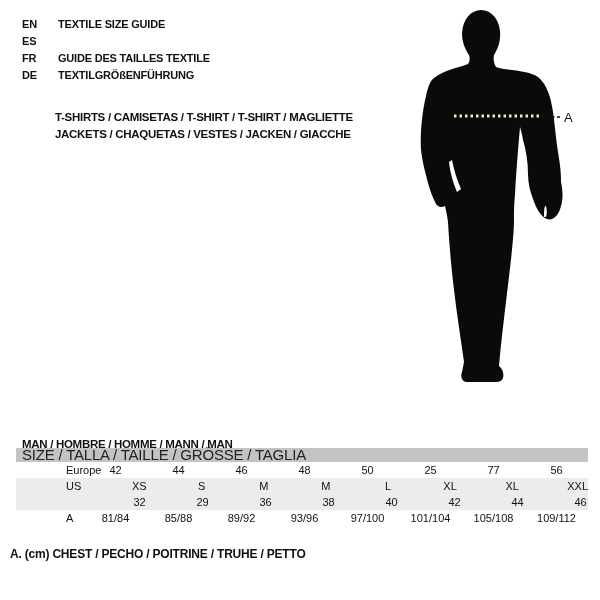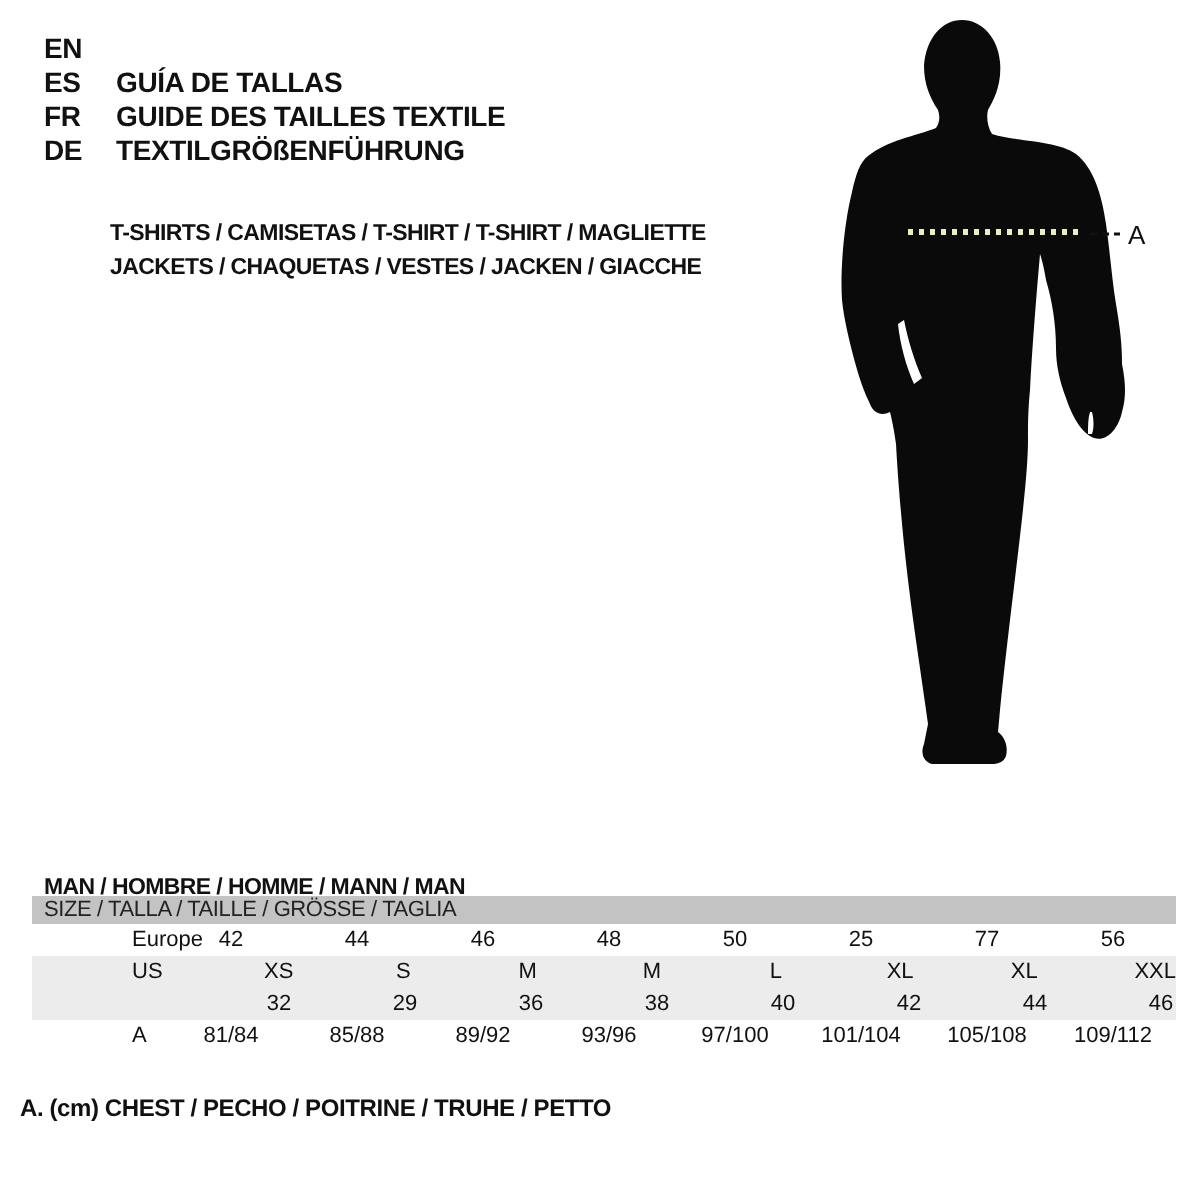--- a/index.html
+++ b/index.html
@@ -1,56 +1,56 @@
 <!DOCTYPE html>
 <html><head>
 <meta charset="utf-8">
 <style>
   html,body{margin:0;padding:0;background:#fff;}
   #page{position:relative;width:600px;height:600px;background:#ffffff;overflow:hidden;
         font-family:"Liberation Sans",sans-serif;color:#111;}
 
   
   .lang-list{position:absolute;left:22px;top:16px;}
-  .lang-row{display:flex;line-height:17px;font-size:14px;font-weight:bold;letter-spacing:-0.2px;}
+  .lang-row{display:flex;line-height:17px;font-size:11px;font-weight:bold;letter-spacing:-0.2px;}
   .lang-code{width:36px;}
   
   .categories{position:absolute;left:22px;top:109px;font-size:11.5px;font-weight:bold;
               line-height:16.5px;letter-spacing:-0.3px;margin-left:33px;}
 
   
   .figure-wrap{position:absolute;left:360px;top:0;width:230px;height:400px;}
 
   
   .section-title{position:absolute;left:22px;top:438px;font-size:11.5px;font-weight:bold;letter-spacing:-0.3px;}
 
   
   .size-table{position:absolute;left:16px;top:448px;width:572px;font-size:11px;}
   .t-header{height:14px;line-height:14px;background:#c3c3c3;color:#222;padding-left:6px;
-            font-size:11px;letter-spacing:-0.2px;}
+            font-size:15px;letter-spacing:-0.2px;}
   .t-row{display:grid;grid-template-columns:68px repeat(8,1fr);height:16px;line-height:16px;}
   .t-row.stripe{background:#ececec;gap:48px;}
   .t-label{padding-left:6px;text-align:left;margin-left:44px;}
   .t-cell{text-align:center;}
 
   
   .footnote{position:absolute;left:10px;top:547px;font-size:12px;font-weight:bold;letter-spacing:-0.2px;}
 </style>
 </head>
 <body>
 
 <div id="page">
 
   <div class="lang-list">
     <div class="lang-row">
       <span class="lang-code">EN</span>
+      <span class="lang-text">TEXTILE SIZE GUIDE</span>
     </div>
     <div class="lang-row">
       <span class="lang-code">ES</span>
-      <span class="lang-text">GUÍA DE TALLAS</span>
     </div>
     <div class="lang-row">
       <span class="lang-code">FR</span>
       <span class="lang-text">GUIDE DES TAILLES TEXTILE</span>
     </div>
     <div class="lang-row">
       <span class="lang-code">DE</span>
       <span class="lang-text">TEXTILGRÖßENFÜHRUNG</span>
     </div>
   </div>

